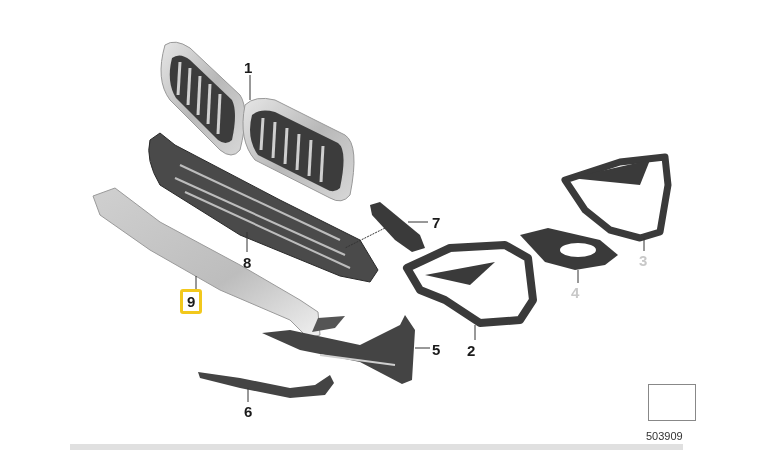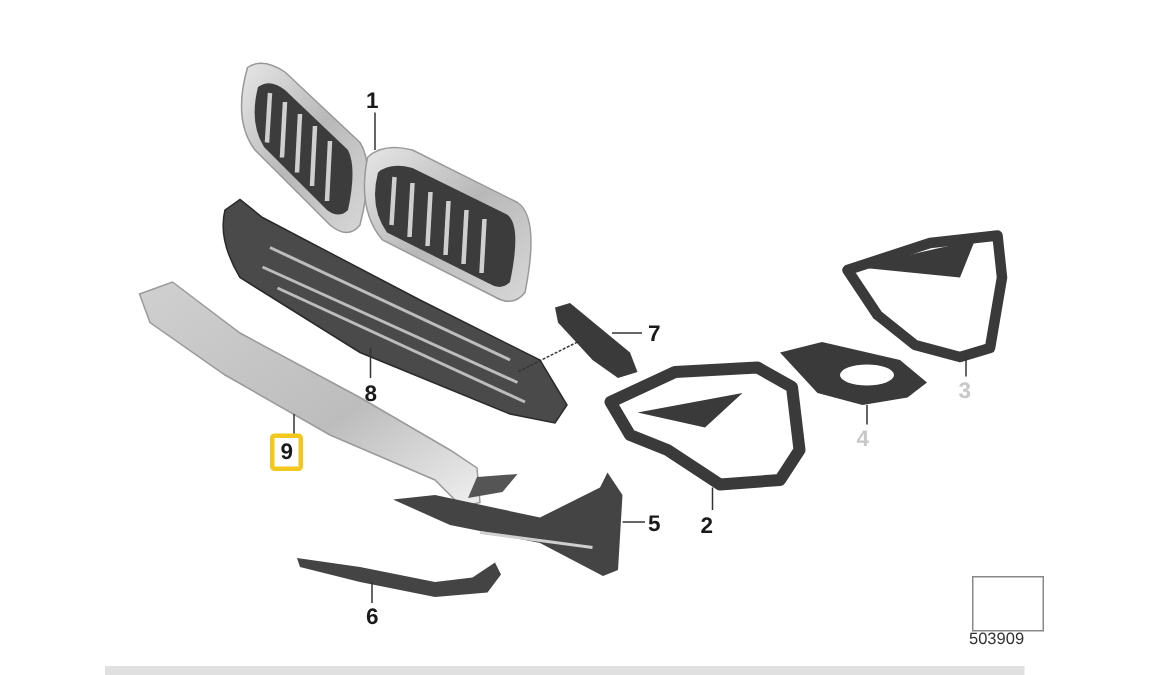--- a/index.html
+++ b/index.html
@@ -2,21 +2,21 @@
 <html><head>
 <meta charset="utf-8">
 <style>
   html,body{margin:0;padding:0;background:#fff;}
   body{width:780px;height:450px;position:relative;overflow:hidden;font-family:"Liberation Sans",sans-serif;}
   .diagram{position:absolute;left:0;top:0;width:780px;height:450px;}
   .callout{position:absolute;font-family:"Liberation Sans",sans-serif;font-weight:bold;font-size:15px;color:#1a1a1a;line-height:1;}
   .callout.faded{color:#c8c8c8;}
   .callout.highlight{border:3px solid #f2c81c;border-radius:3px;padding:2px 4px;background:#fff;}
   .ref-box{position:absolute;left:648px;top:384px;width:46px;height:35px;border:1px solid #888;background:#fff;}
-  .ref-num{position:absolute;left:646px;top:420px;font-size:11px;color:#333;}
+  .ref-num{position:absolute;left:646px;top:430px;font-size:11px;color:#333;}
   .table-strip{position:absolute;left:70px;top:444px;width:613px;height:14px;background:#e0e0e0;overflow:hidden;}
 </style>
 </head>
 <body>
 
 <div class="diagram">
   <svg width="780" height="450" viewBox="0 0 780 450">
     <defs>
       <linearGradient id="chrome" x1="0" y1="0" x2="1" y2="1">
         <stop offset="0" stop-color="#e6e6e6"></stop>

